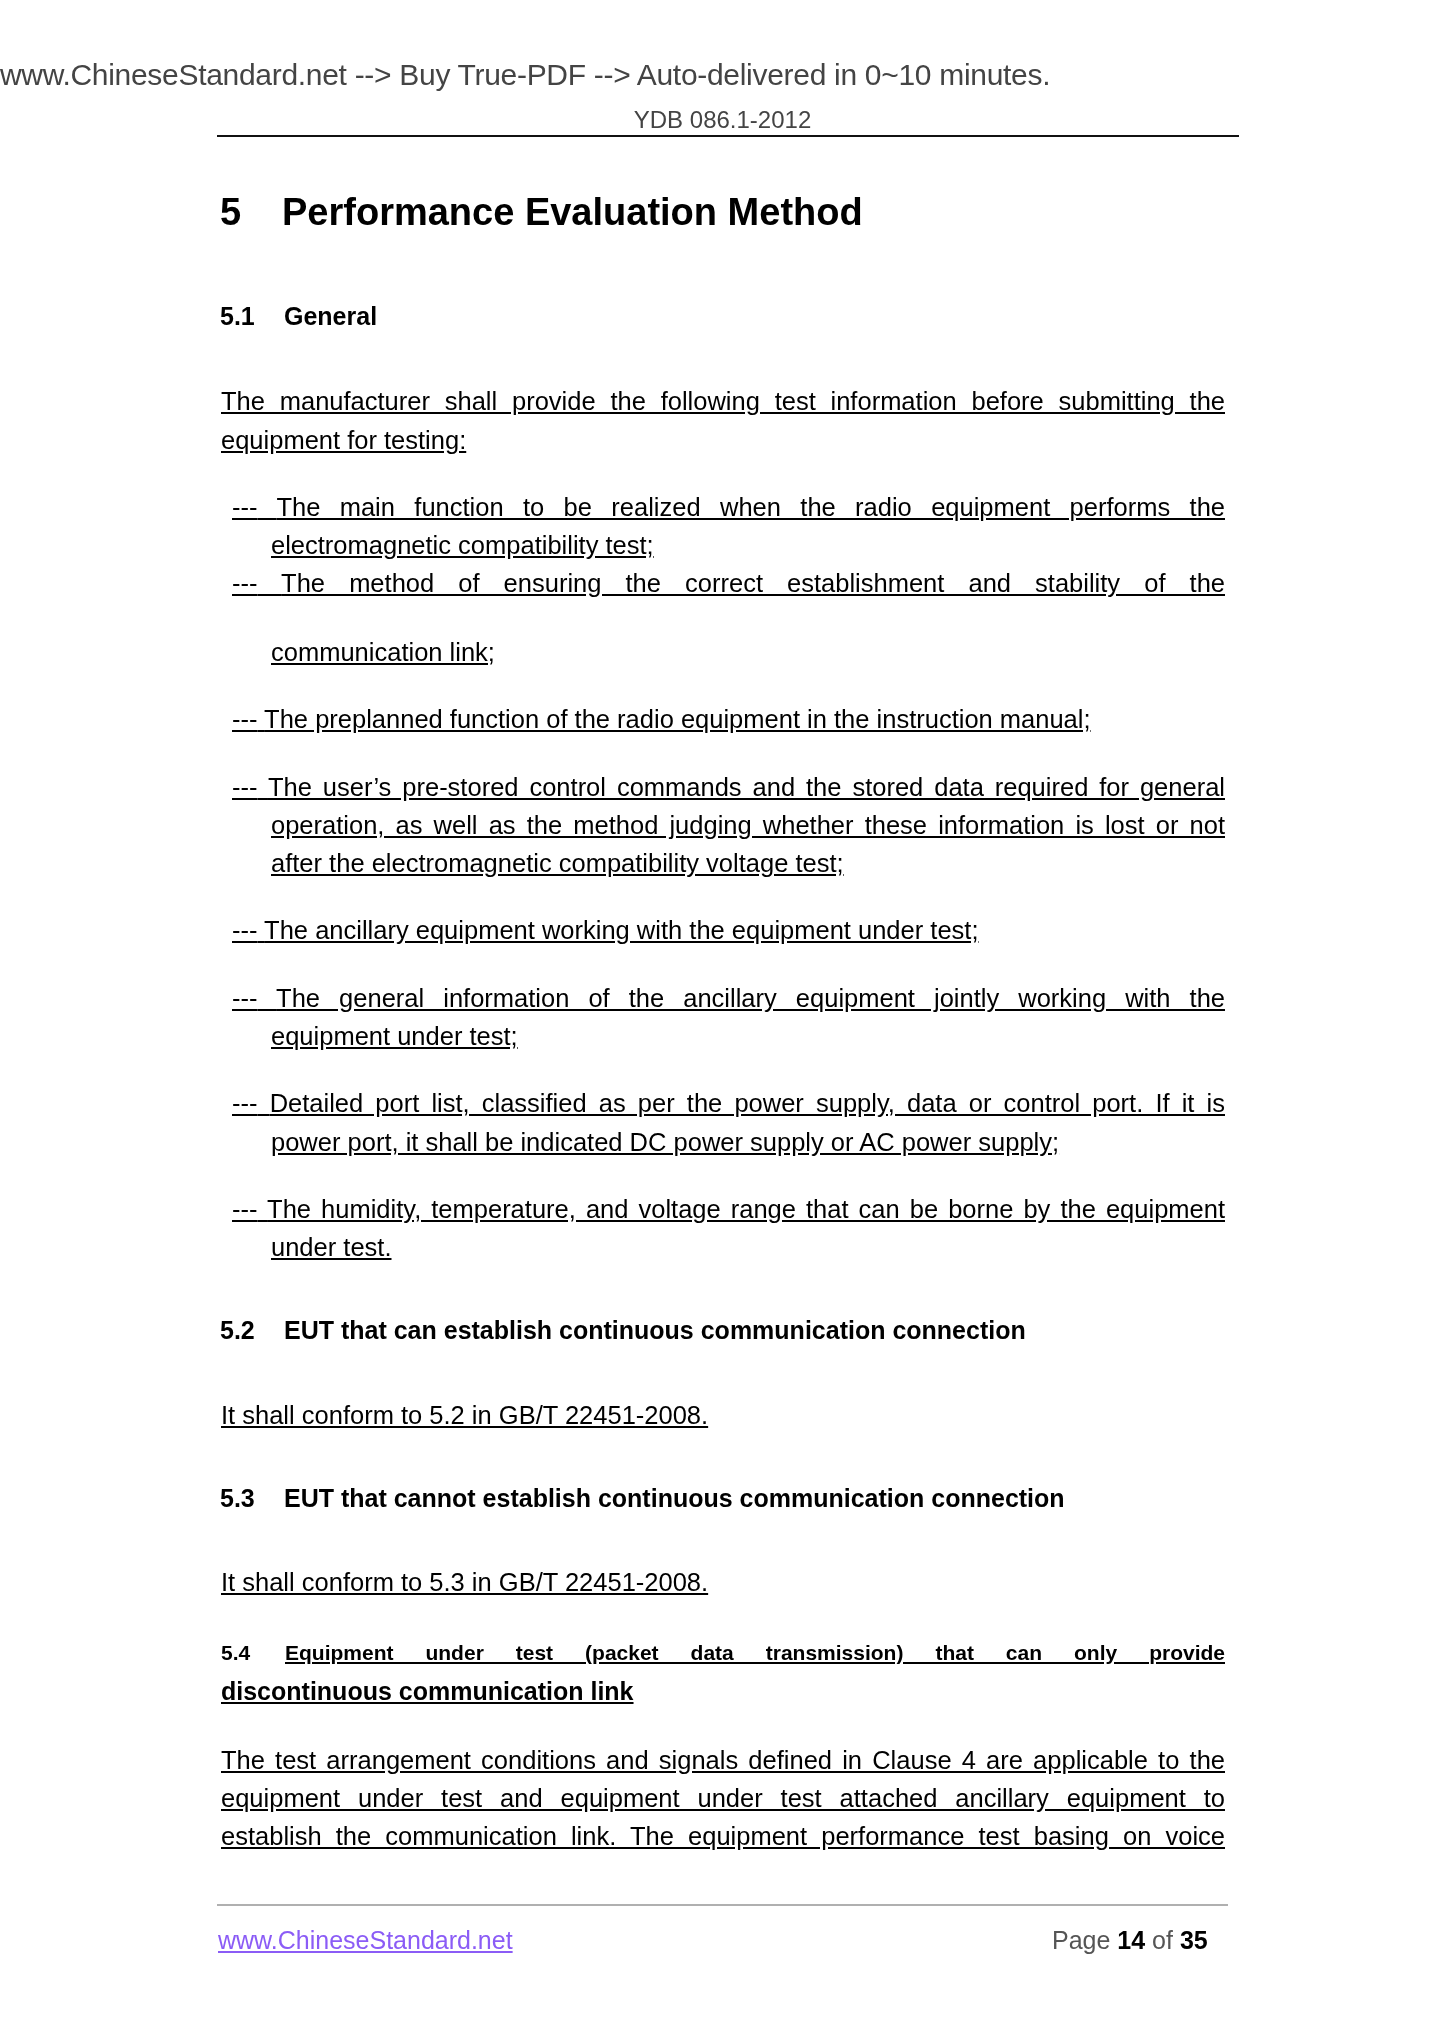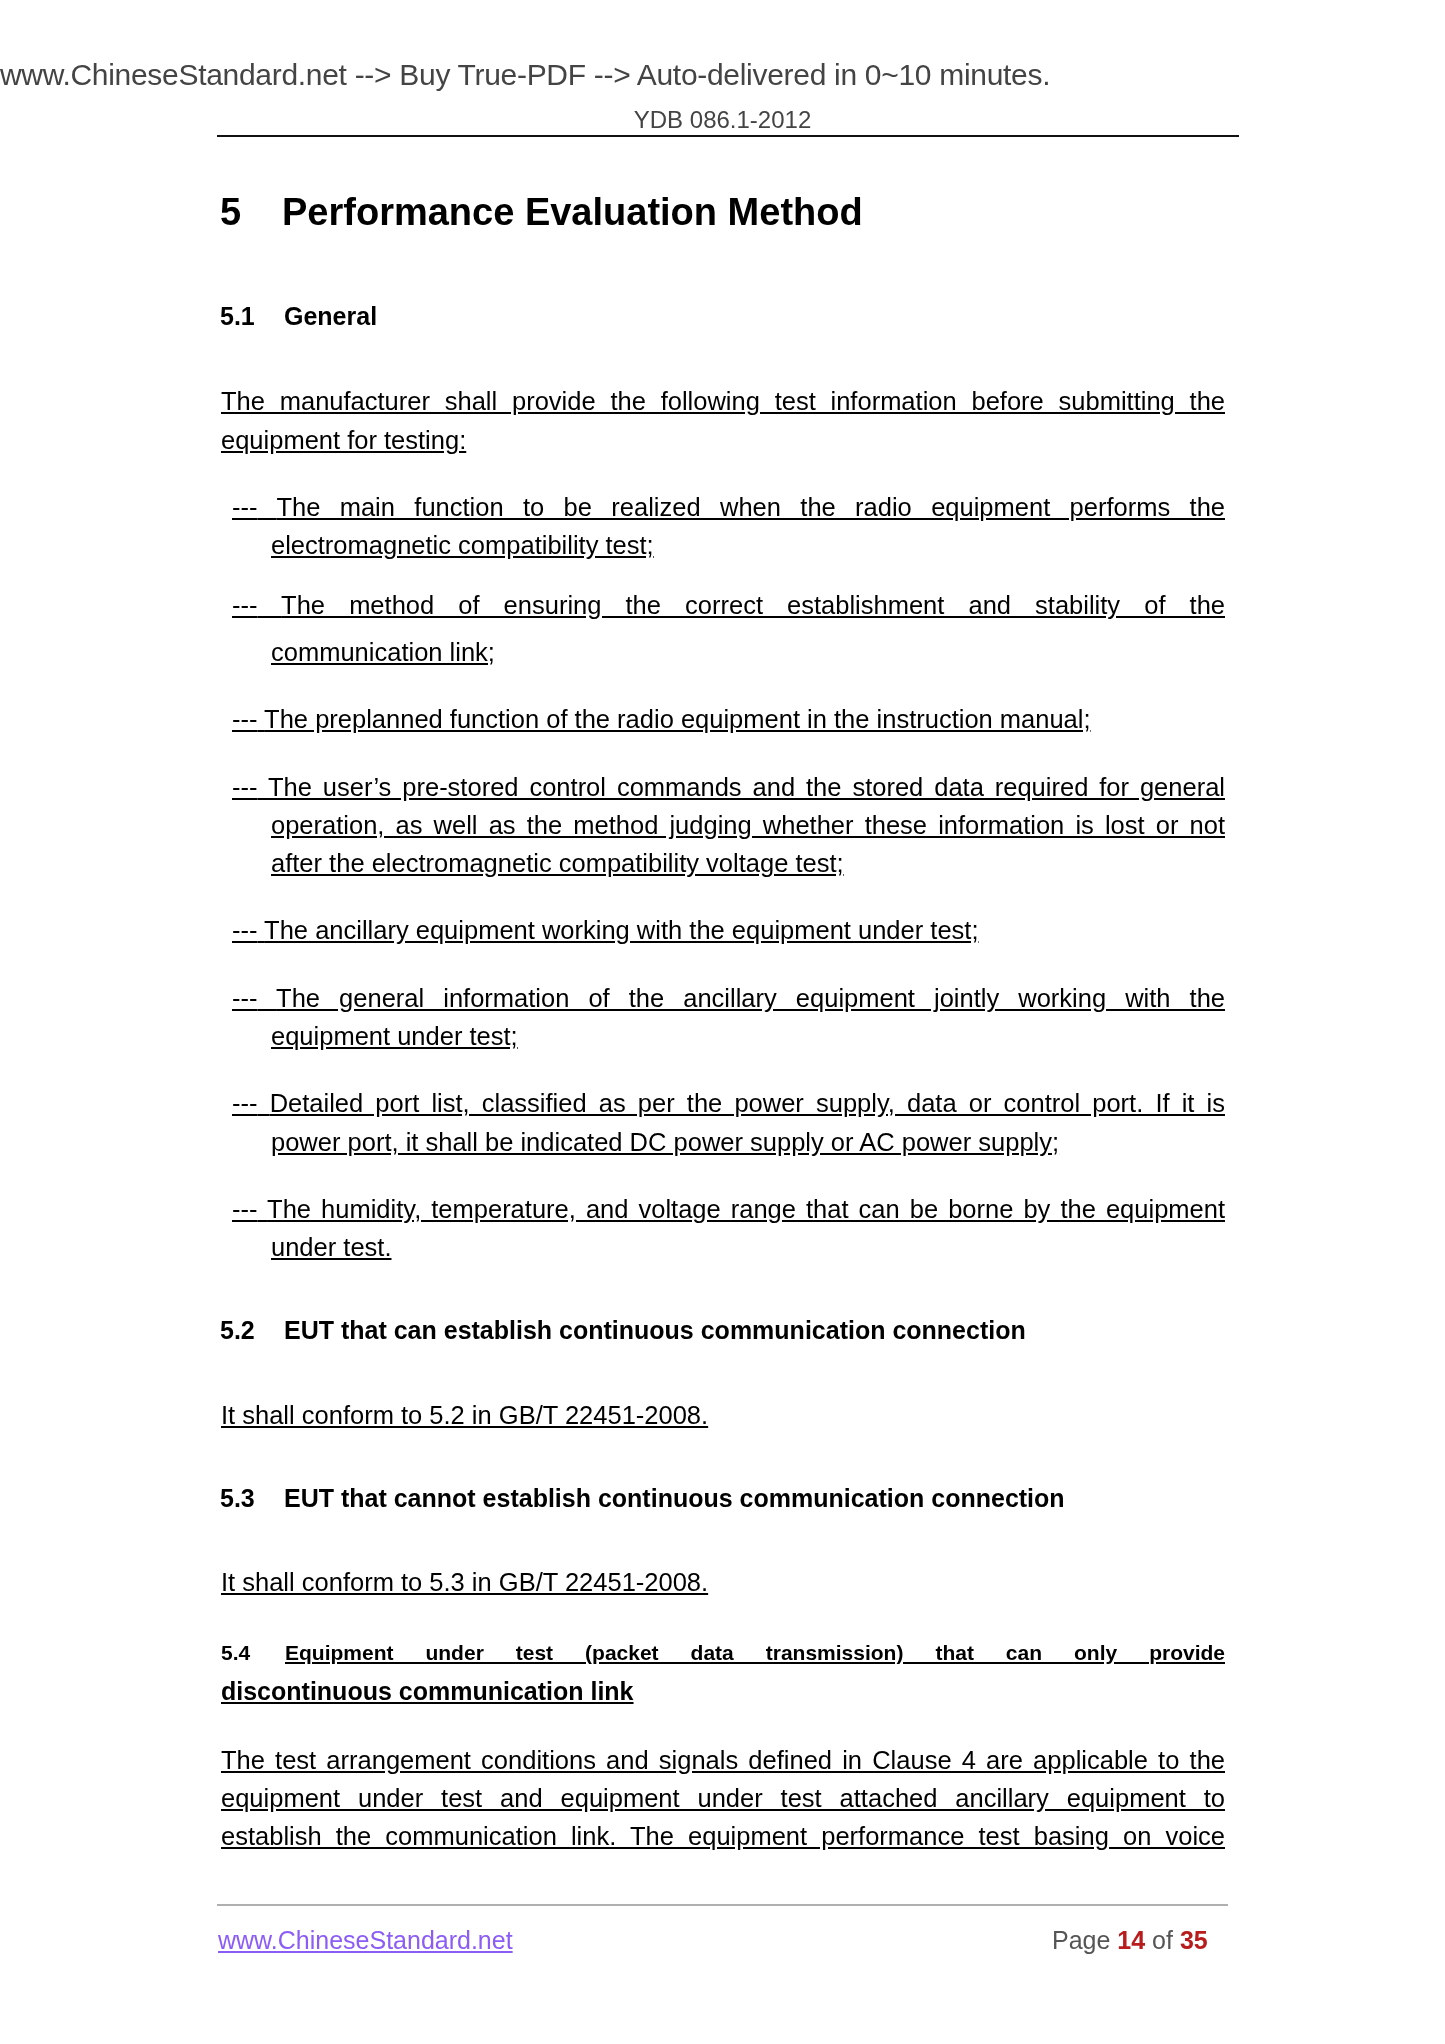--- a/index.html
+++ b/index.html
@@ -15,21 +15,21 @@
   .h2 { left: 220px; font-size: 25px; font-weight: bold; }
   .h2 .num { display: inline-block; width: 64px; }
   .line { position: absolute; left: 221px; width: 1004px; font-size: 25.5px; height: 38px; line-height: 38px;
           white-space: nowrap; text-decoration: underline; }
   .just { text-align: justify; text-align-last: justify; white-space: normal; overflow: hidden; }
   .item { left: 232px; width: 993px; }
   .cont { left: 271px; width: 954px; }
   .rule-foot { position: absolute; left: 217px; width: 1011px; top: 1904px; height: 2px; background: #b0b0b0; }
   .foot-link { left: 218px; top: 1926px; font-size: 25px; color: #8b5cf6; text-decoration: underline; }
   .foot-page { left: 1052px; top: 1926px; font-size: 25px; color: #555; }
-  .foot-page b { color: #b91c1c; }
+  .foot-page b { color: #000000; }
 </style>
 </head>
 <body>
 
 <div class="abs hdr-top">www.ChineseStandard.net --&gt; Buy True-PDF --&gt; Auto-delivered in 0~10 minutes.</div>
 <div class="abs hdr-std">YDB 086.1-2012</div>
 <div class="rule-top"></div>
 
 <div class="abs h1">
   <span class="num">5</span><span>Performance Evaluation Method</span>
@@ -40,21 +40,21 @@
 </div>
 
 <div class="line just" style="top:382px">The manufacturer shall provide the following test information before submitting the</div>
 <div class="line" style="top:421px">equipment for testing:</div>
 
 <div class="line item just" style="top:488px">
   <span>---</span> <span>The main function to be realized when the radio equipment performs the</span>
 </div>
 <div class="line cont" style="top:526px">electromagnetic compatibility test;</div>
 
-<div class="line item just" style="top:586px">
+<div class="line item just" style="top:564px">
   <span>---</span> <span>The method of ensuring the correct establishment and stability of the</span>
 </div>
 <div class="line cont" style="top:633px">communication link;</div>
 
 <div class="line item" style="top:700px">
   <span>---</span> <span>The preplanned function of the radio equipment in the instruction manual;</span>
 </div>
 
 <div class="line item just" style="top:768px">
   <span>---</span> <span>The user’s pre-stored control commands and the stored data required for general</span>

